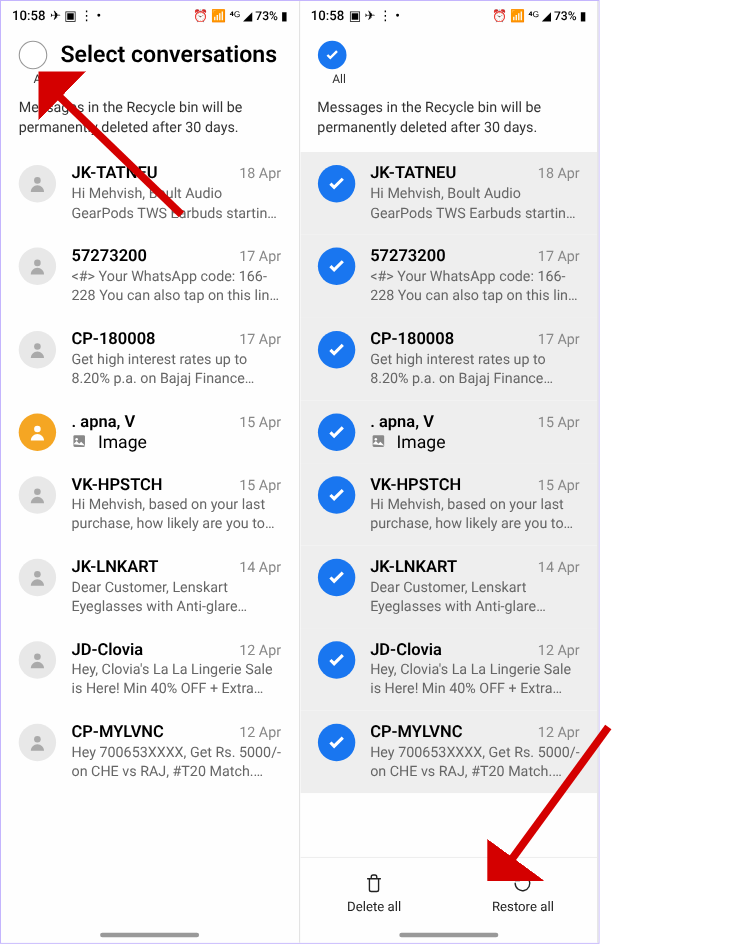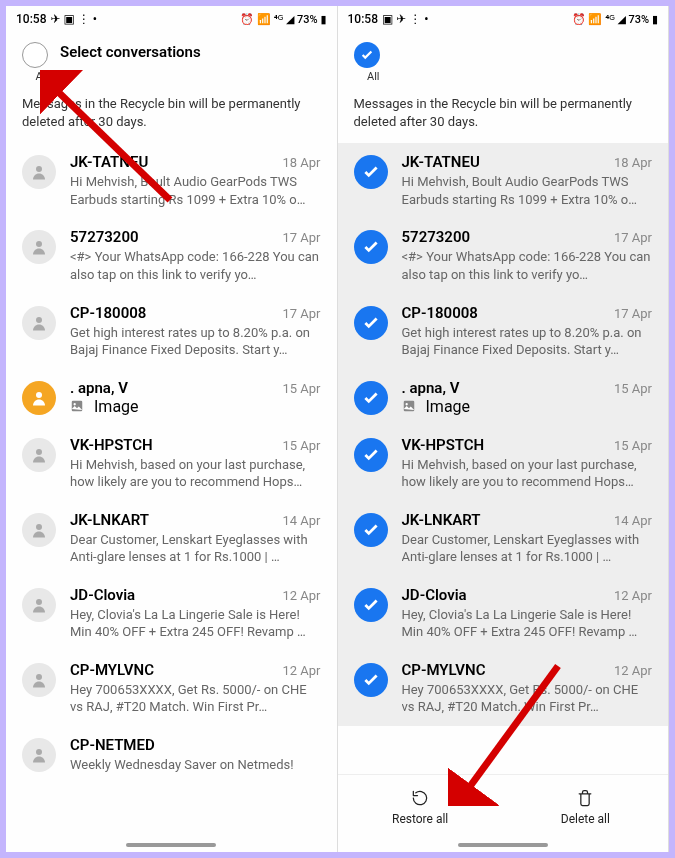--- a/index.html
+++ b/index.html
@@ -1,29 +1,29 @@
 <!DOCTYPE html>
 <html><head>
   <meta charset="utf-8">
   <style>
     * { box-sizing: border-box; margin: 0; padding: 0; }
     body { font-family: -apple-system, BlinkMacSystemFont, "Segoe UI", Roboto, Arial, sans-serif; background: #fff; }
-    .canvas { width: 675px; height: 858px; position: relative; display: flex; border: 6px solid #c4b5fd; }
+    .canvas { width: 545px; height: 858px; position: relative; display: flex; border: 1px solid #c4b5fd; }
     .phone { width: 50%; height: 100%; border-right: 1px solid #ddd; display: flex; flex-direction: column; overflow: hidden; background: #fefefe; }
     .phone:last-child { border-right: none; }
     .status-bar { height: 26px; display: flex; justify-content: space-between; align-items: center; padding: 0 10px; font-size: 12px; font-weight: 500; color: #000; }
     .status-left { display: flex; align-items: center; gap: 4px; }
     .status-right { display: flex; align-items: center; gap: 3px; font-size: 11px; margin-left: 28px; }
     .header { padding: 10px 16px 12px 16px; display: flex; align-items: flex-start; gap: 12px; }
     .all-checkbox { display: flex; flex-direction: column; align-items: flex-end; gap: 2px; }
     .circle-empty { width: 26px; height: 26px; border: 1.5px solid #999; border-radius: 50%; background: #fff; }
     .circle-checked { width: 26px; height: 26px; border-radius: 50%; background: #1976f0; display: flex; align-items: center; justify-content: center; }
     .circle-checked svg { width: 14px; height: 14px; fill: none; stroke: #fff; stroke-width: 2.5; }
     .all-label { font-size: 11px; color: #333; }
-    .title { font-size: 15px; font-weight: 600; color: #000; padding-top: 1px; }
+    .title { font-size: 21px; font-weight: 600; color: #000; padding-top: 1px; }
     .subtext { font-size: 13px; color: #333; padding: 0 16px 12px 16px; line-height: 1.4; }
     .list { flex: 1; overflow: hidden; }
     .item { display: flex; padding: 10px 16px; gap: 14px; align-items: flex-start; }
     .item.selected { background: #eeeeee; }
     .avatar { width: 34px; height: 34px; border-radius: 50%; background: #e8e8e8; display: flex; align-items: center; justify-content: center; flex-shrink: 0; margin-top: 2px; }
     .avatar svg { width: 18px; height: 18px; fill: #aaa; }
     .avatar.person-color { background: #f5a623; }
     .avatar.person-color svg { fill: #fff; }
     .avatar.check { background: #1976f0; }
     .avatar.check svg { width: 18px; height: 18px; fill: none; stroke: #fff; stroke-width: 2.5; }
@@ -188,35 +188,20 @@
             </svg>
           </div>
           <div class="item-body">
             <div class="item-top">
               <span class="sender">CP-MYLVNC</span>
               <span class="date">12 Apr</span>
             </div>
             <div class="preview">Hey 700653XXXX,   Get Rs. 5000/- on CHE vs RAJ,   #T20 Match.   Win First Pr…</div>
           </div>
         </div>
-        <div class="item">
-          <div class="avatar">
-            <svg viewBox="0 0 24 24">
-              <circle cx="12" cy="8" r="4"></circle>
-              <path d="M4 22c0-4.4 3.6-8 8-8s8 3.6 8 8"></path>
-            </svg>
-          </div>
-          <div class="item-body">
-            <div class="item-top">
-              <span class="sender">CP-NETMED</span>
-              <span class="date"></span>
-            </div>
-            <div class="preview">Weekly Wednesday Saver on Netmeds!</div>
-          </div>
-        </div>
       </div>
 
     <div class="nav-pill">
         <div class="pill"></div>
       </div>
   </div>
 
   <div class="phone">
     <div class="status-bar">
       <div class="status-left">
@@ -358,29 +343,29 @@
               <span class="date">12 Apr</span>
             </div>
             <div class="preview">Hey 700653XXXX,   Get Rs. 5000/- on CHE vs RAJ,   #T20 Match.   Win First Pr…</div>
           </div>
         </div>
       </div>
 
     <div class="bottom-bar">
       <div class="bottom-btn">
         <svg viewBox="0 0 24 24">
+            <path d="M5 7h14M9 7V5a2 2 0 0 1 2-2h2a2 2 0 0 1 2 2v2m2 0v12a2 2 0 0 1-2 2H9a2 2 0 0 1-2-2V7" stroke-linecap="round" stroke-linejoin="round"></path>
+          </svg>
+        <span>Delete all</span>
+      </div>
+      <div class="bottom-btn">
+        <svg viewBox="0 0 24 24">
             <path d="M4 12a8 8 0 1 0 3-6.2M4 4v5h5" stroke-linecap="round" stroke-linejoin="round"></path>
           </svg>
         <span>Restore all</span>
-      </div>
-      <div class="bottom-btn">
-        <svg viewBox="0 0 24 24">
-            <path d="M5 7h14M9 7V5a2 2 0 0 1 2-2h2a2 2 0 0 1 2 2v2m2 0v12a2 2 0 0 1-2 2H9a2 2 0 0 1-2-2V7" stroke-linecap="round" stroke-linejoin="round"></path>
-          </svg>
-        <span>Delete all</span>
       </div>
     </div>
     <div class="nav-pill">
         <div class="pill"></div>
       </div>
   </div>
 
   <div class="arrow" style="left:34px; top:64px;">
     <svg width="140" height="140">
         <defs>

